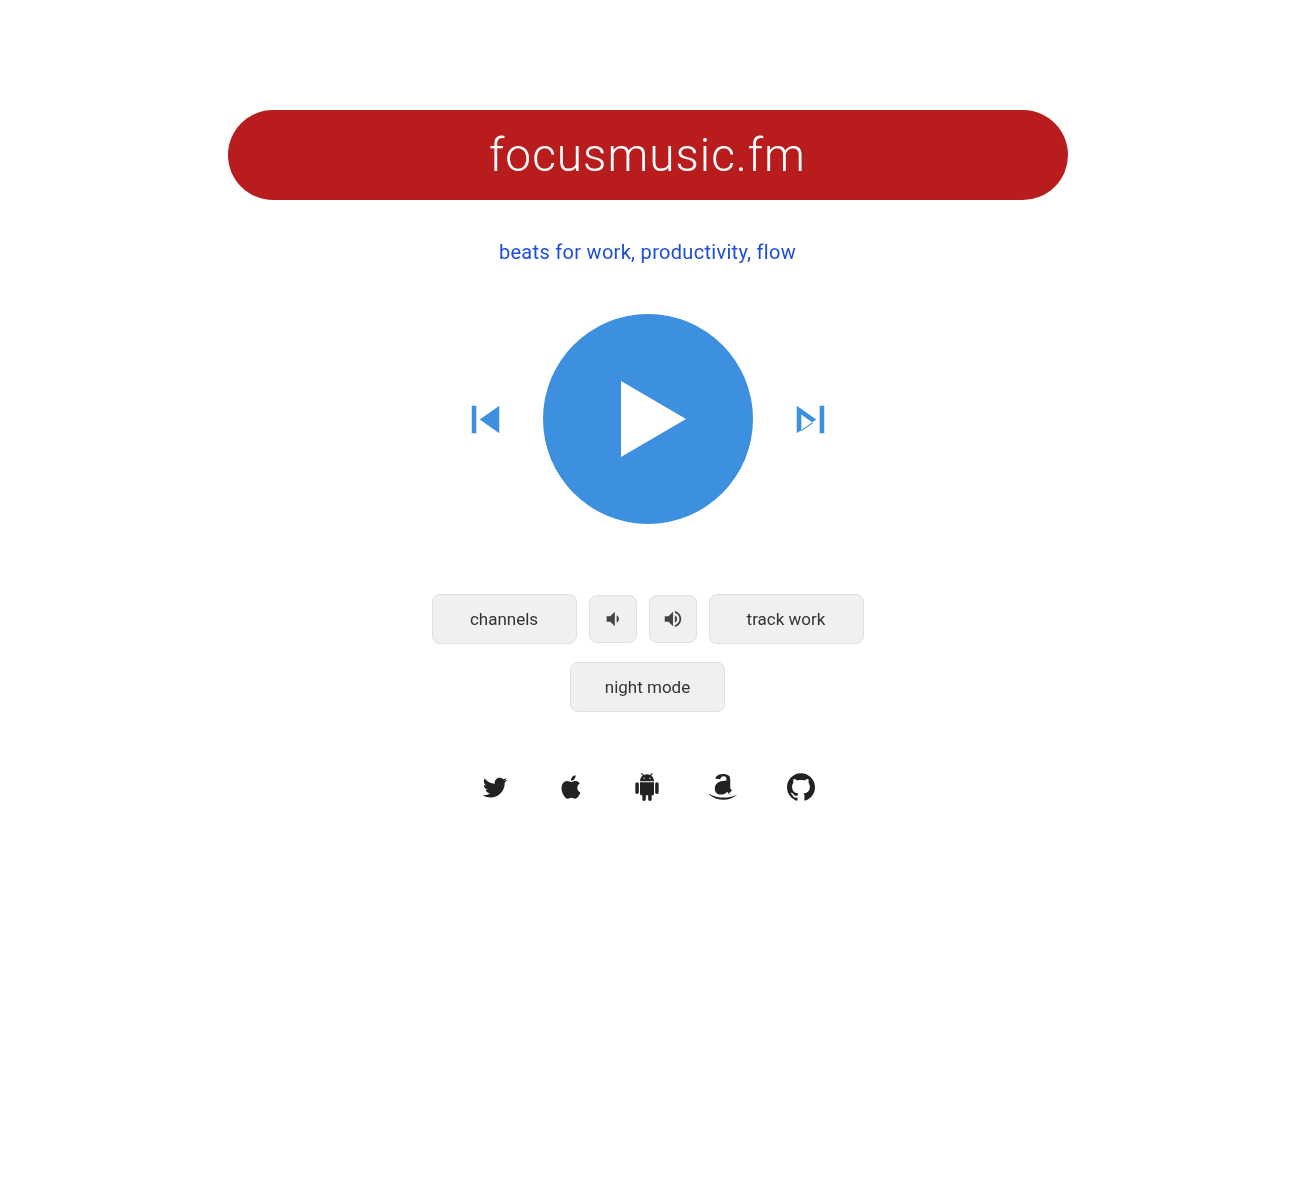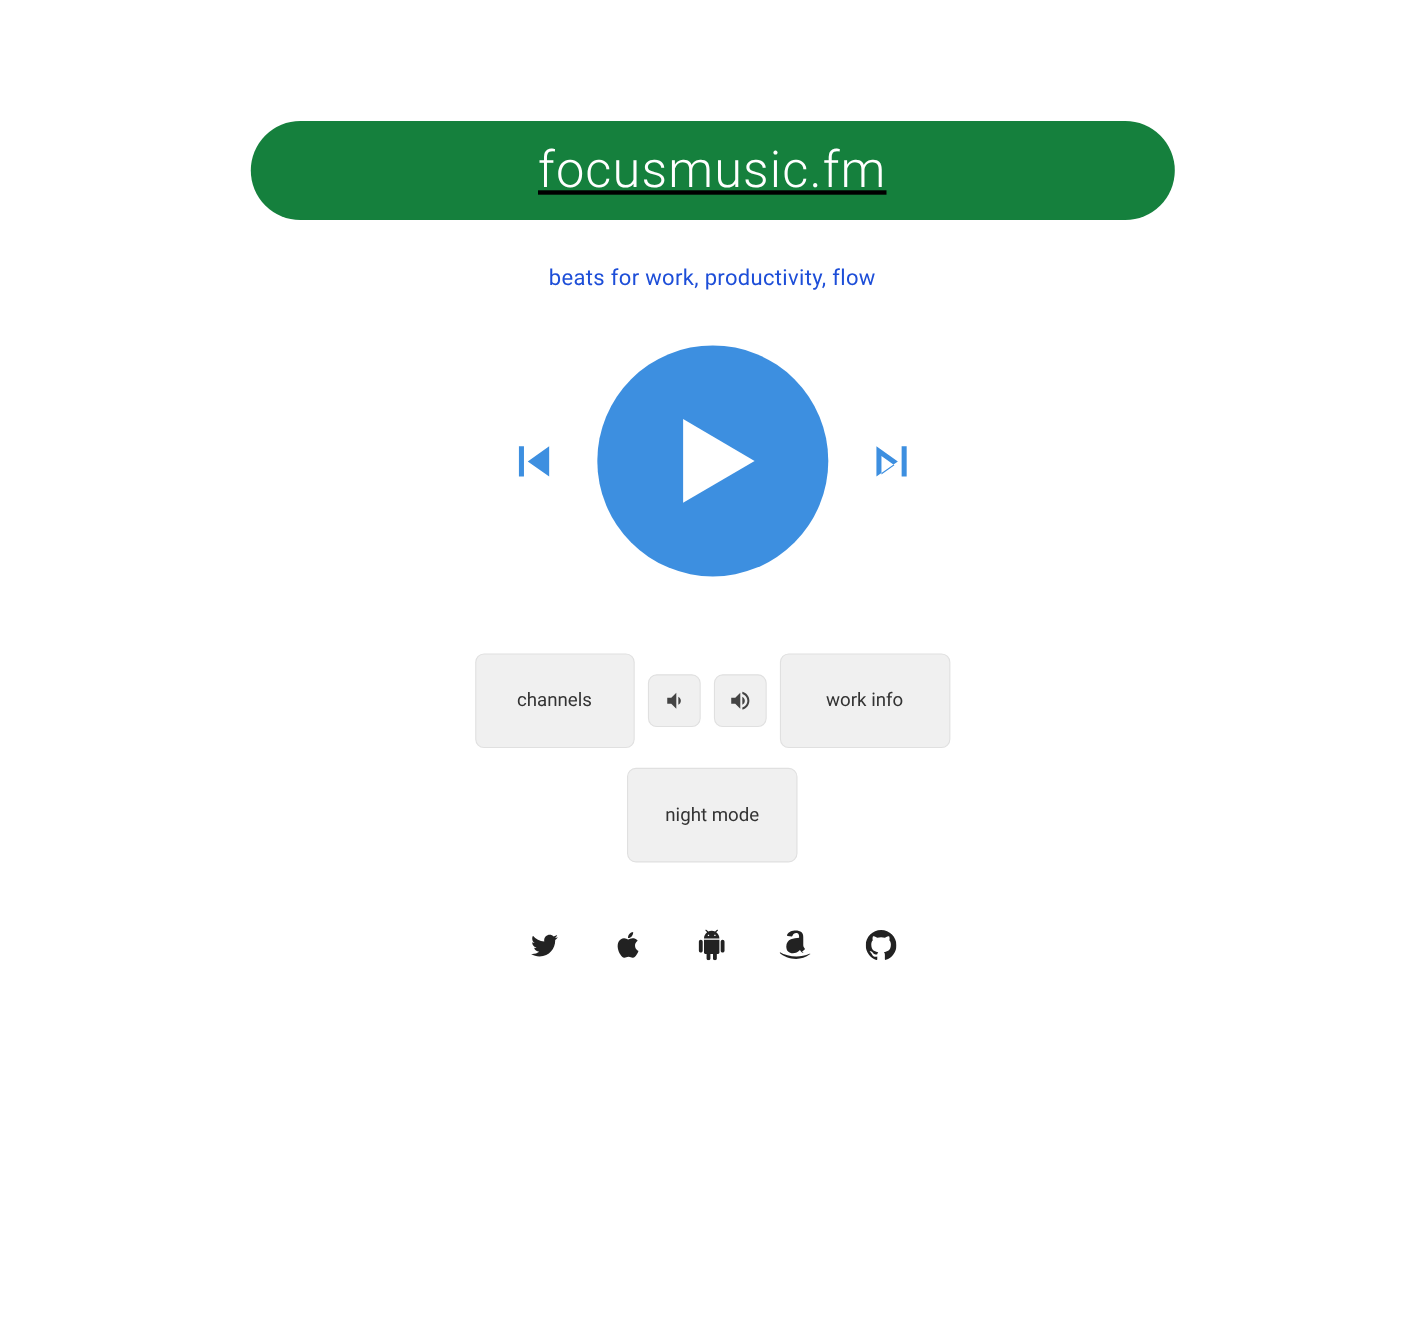--- a/index.html
+++ b/index.html
@@ -14,29 +14,28 @@
       background: #ffffff;
       font-family: -apple-system, BlinkMacSystemFont, 'Segoe UI', Roboto, sans-serif;
       display: flex;
       flex-direction: column;
       align-items: center;
       justify-content: flex-start;
       padding-top: 110px;
     }
 
     .logo-bar {
-      background: #15803d;
+      background: #b91c1c;
       border-radius: 50px;
       width: 840px;
       height: 90px;
       display: flex;
       align-items: center;
       justify-content: center;
       margin-bottom: 40px;
-      text-decoration: underline;
     }
 
     .logo-text {
       color: #ffffff;
       font-size: 46px;
       font-weight: 300;
       letter-spacing: 1px;
     }
 
     .tagline {
@@ -106,21 +105,21 @@
       align-items: center;
       justify-content: center;
       gap: 5px;
       margin-bottom: 60px;
     }
 
     .btn {
       background: #f0f0f0;
       border: 1px solid #e0e0e0;
       border-radius: 8px;
-      padding: 32px 24px;
+      padding: 14px 24px;
       font-size: 17px;
       color: #333333;
       cursor: pointer;
       display: flex;
       align-items: center;
       justify-content: center;
       font-family: inherit;
       font-weight: 400;
     }
 
@@ -203,21 +202,21 @@
     </svg>
   </button>
 
   <button class="btn btn-icon" title="volume up">
     <svg width="22" height="22" viewBox="0 0 24 24" fill="#444444" xmlns="http://www.w3.org/2000/svg">
       <path d="M3 9v6h4l5 5V4L7 9H3zm13.5 3c0-1.77-1.02-3.29-2.5-4.03v8.05c1.48-.73 2.5-2.25 2.5-4.02zM14 3.23v2.06c2.89.86 5 3.54 5 6.71s-2.11 5.85-5 6.71v2.06c4.01-.91 7-4.49 7-8.77s-2.99-7.86-7-8.77z"></path>
     </svg>
   </button>
 
   <button class="btn btn-track-info">
-    <span>work info</span>
+    <span>track work</span>
   </button>
 
 </div>
 
 <div class="controls-row-2">
 
   <button class="btn btn-night-mode">
     <span>night mode</span>
   </button>
 

